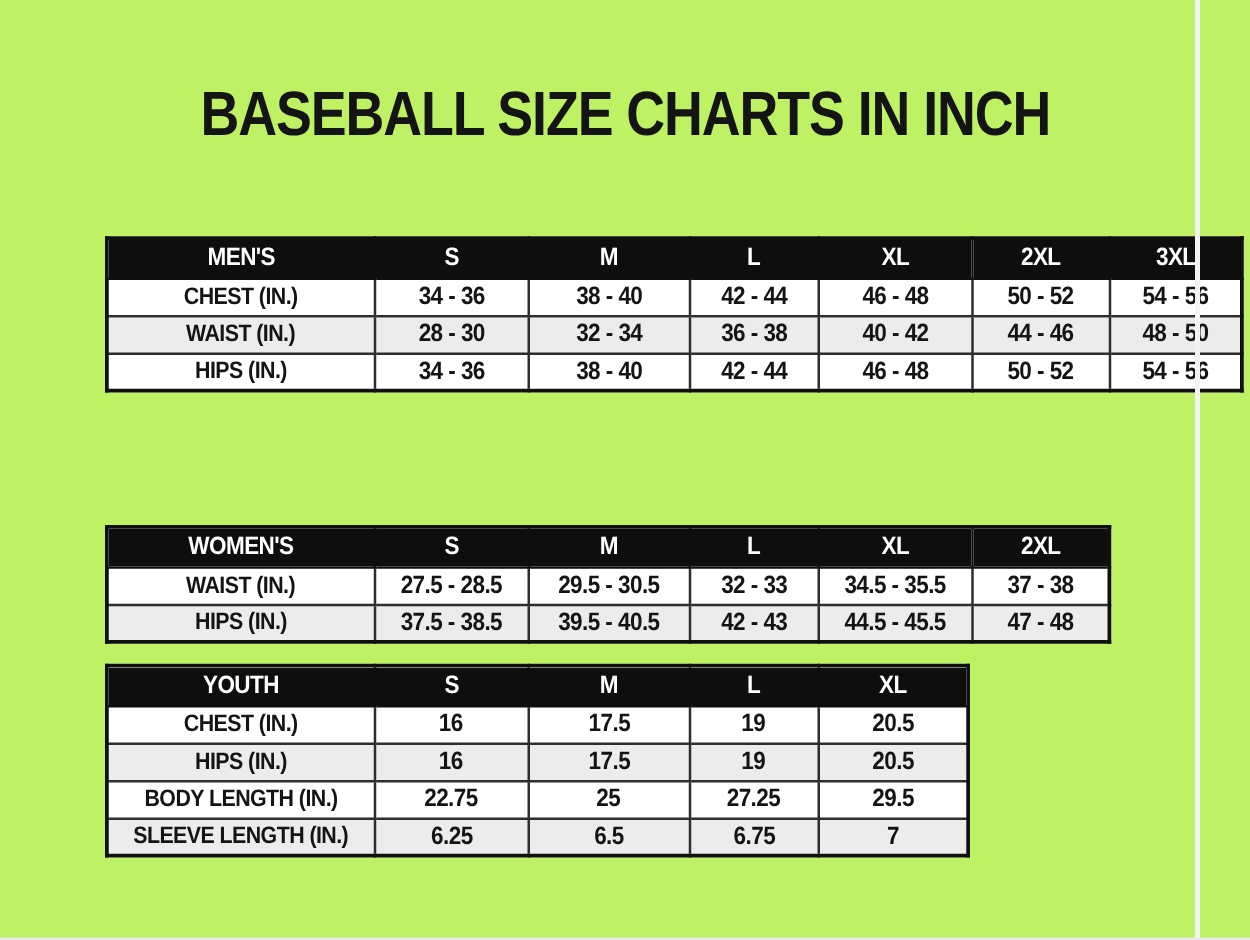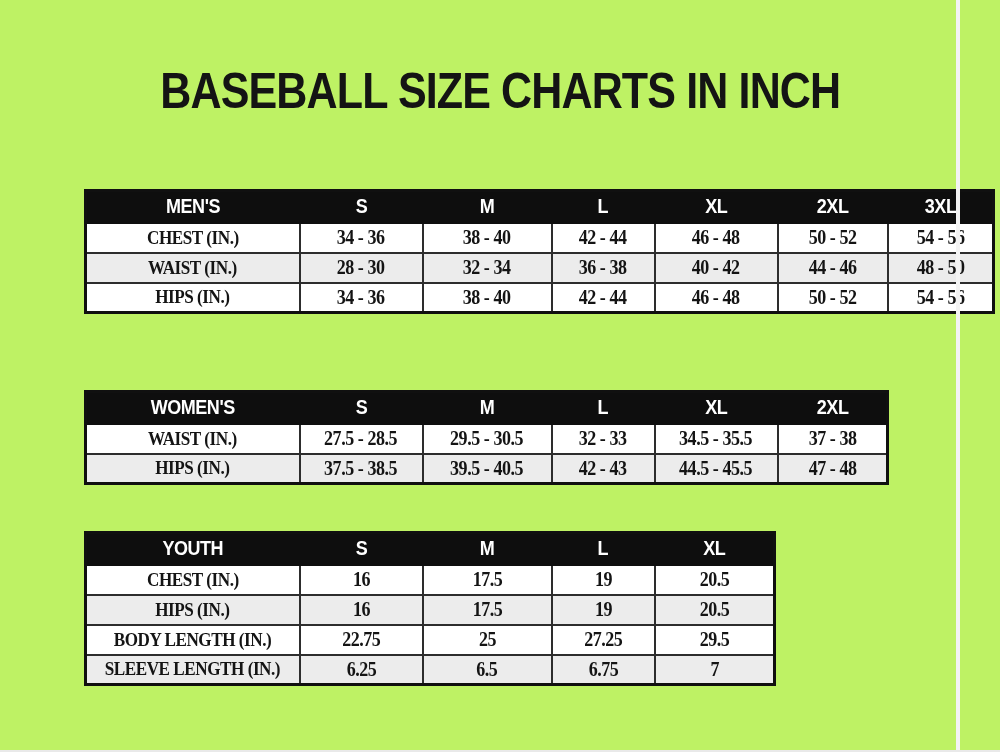--- a/index.html
+++ b/index.html
@@ -15,40 +15,40 @@
     font-size: 50px; font-weight: 700;
     color: #141414;
     letter-spacing: -1px;
     line-height: 54px;
     white-space: nowrap;
   }
   h1.title .t { display: inline-block; transform: scaleX(0.86); transform-origin: center; }
 
   section.chart { position: absolute; left: 45px; margin-left: 39px; }
   #table-mens  { top: 189px; }
-  #table-womens{ top: 390px; }
+  #table-womens{ top: 420px; }
   #table-youth { top: 531px; }
 
   table.size-table {
     border-collapse: collapse;
     table-layout: fixed;
     border: 3px solid #101010;
     background: #ffffff;
   }
   table.size-table th, table.size-table td {
     border: 2px solid #2d2d2d;
     text-align: center;
     vertical-align: middle;
     font-weight: 700;
     white-space: nowrap;
     overflow: hidden;
     padding: 0 2px;
   }
   table.size-table thead tr { height: 32px; }
-  table.size-table tbody tr { height: 30px; font-family: Liberation Serif, serif; }
+  table.size-table tbody tr { height: 30px; }
 
   table.size-table thead th {
     background: #0e0e0e;
     color: #ffffff;
     border-color: #0e0e0e;
     font-size: 20px;
   }
   table.size-table tbody th.rowlabel { font-size: 19px; background: transparent; }
   table.size-table tbody td { font-size: 20px; }
   table.size-table tbody tr:nth-child(even) { background: #ececec; }

